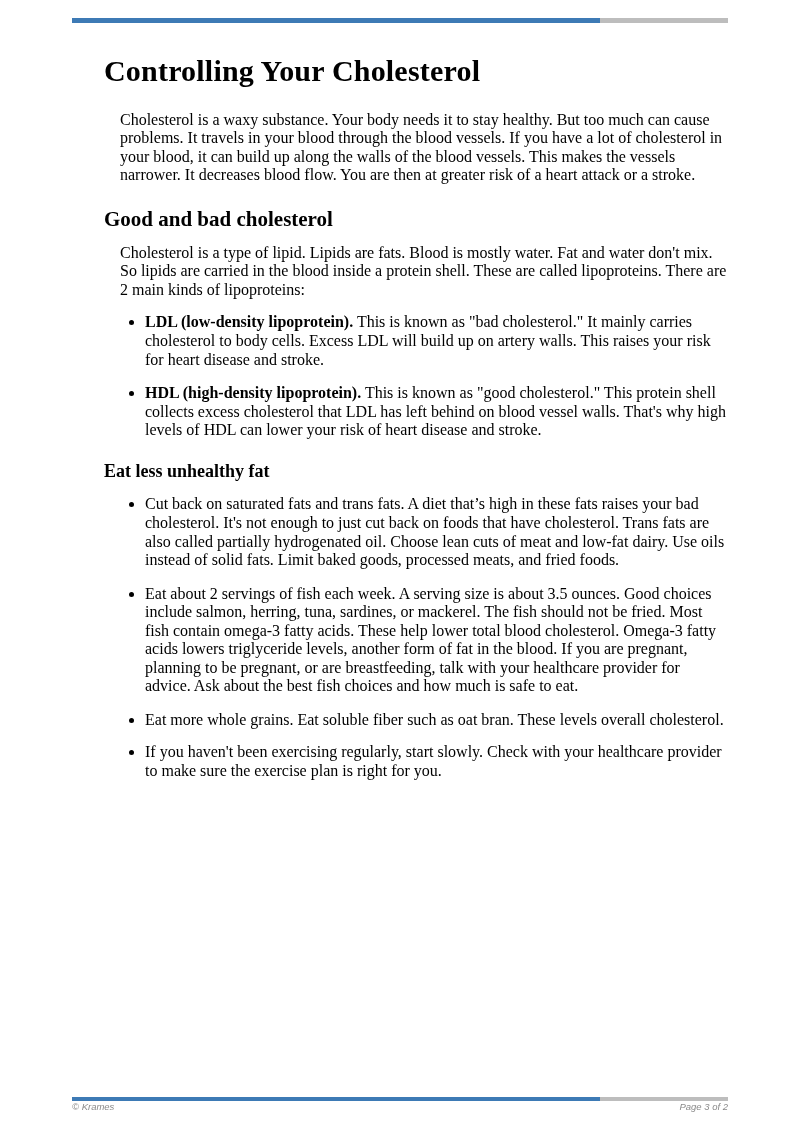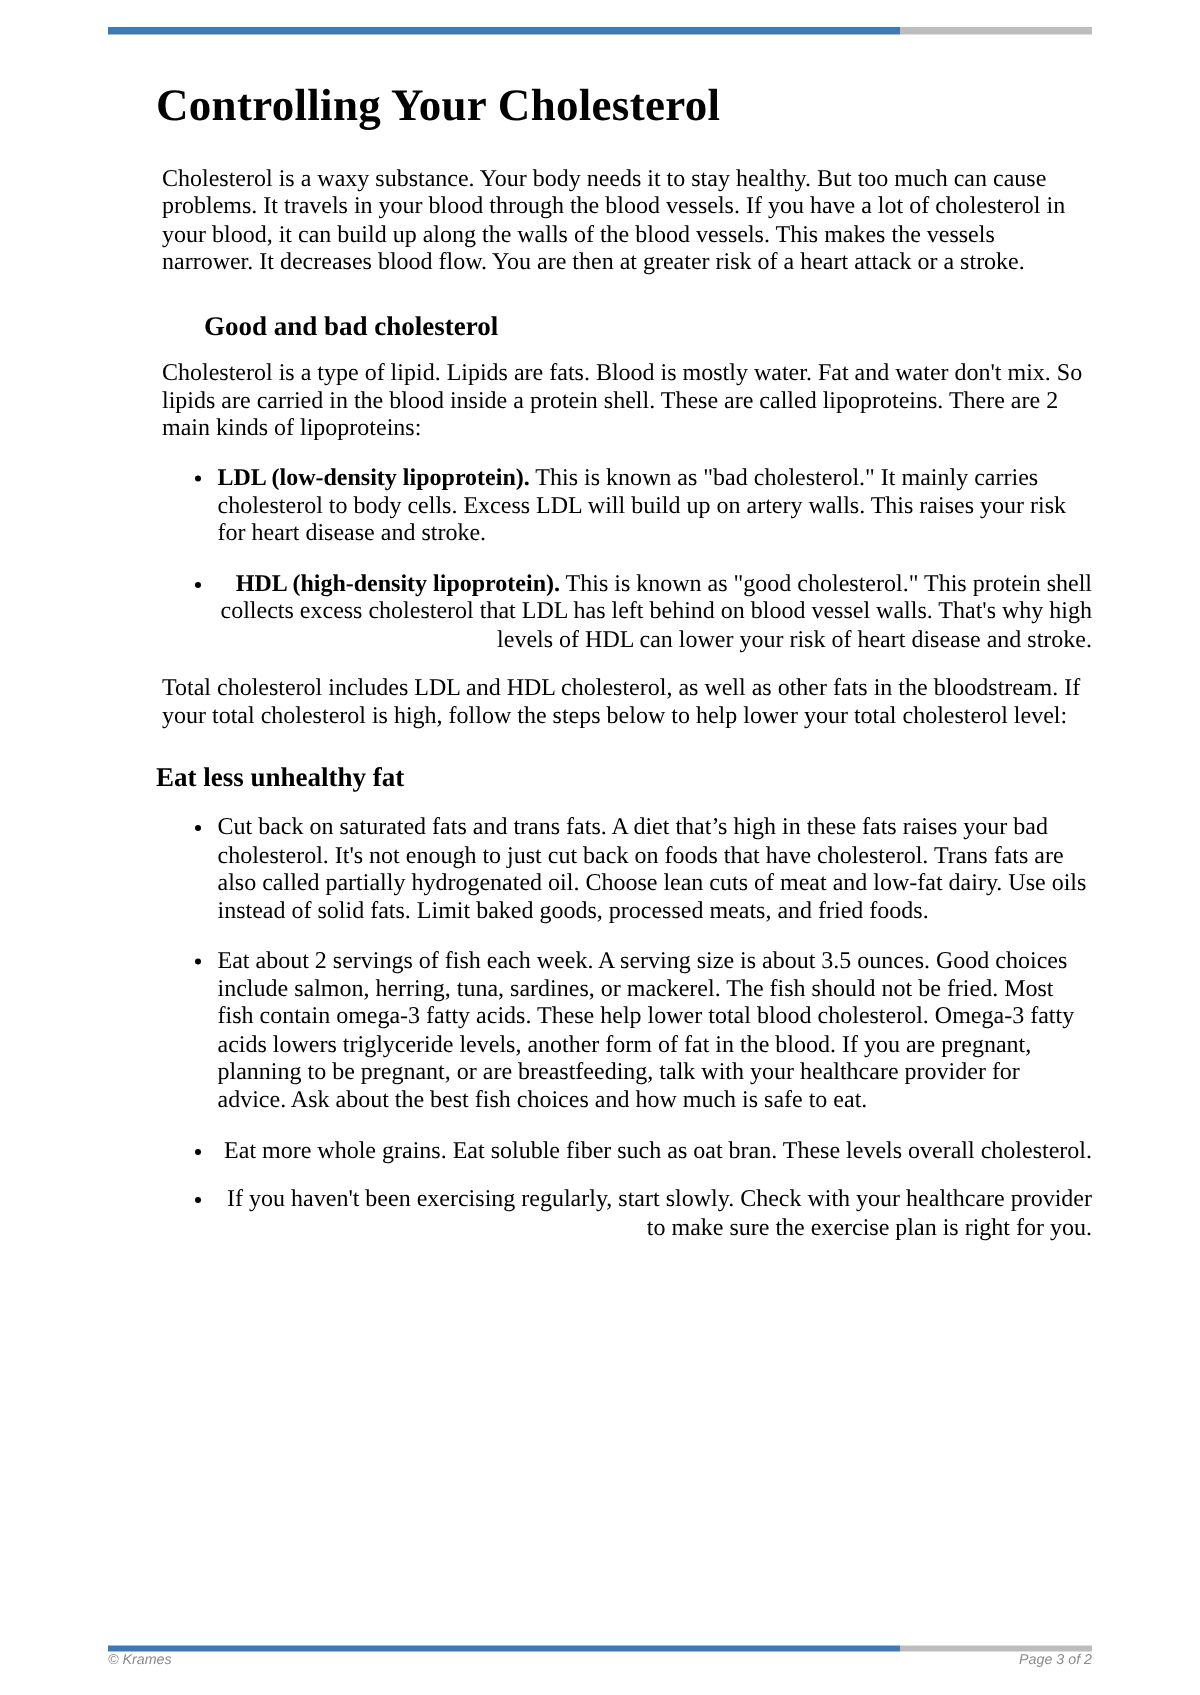--- a/index.html
+++ b/index.html
@@ -28,34 +28,34 @@
   .content{
     position:absolute;left:104px;top:23px;width:624px;
     line-height:1.16;
     font-size:16px;
   }
   h1{
     font-size:30px;font-weight:bold;letter-spacing:0.2px;
     margin-top:31px;margin-bottom:22px;line-height:1.15;
   }
   h2{
-    font-size:18px;font-weight:bold;
-    margin-top:22px;margin-bottom:13px;line-height:1.15;margin-left:32px;
+    font-size:21px;font-weight:bold;
+    margin-top:22px;margin-bottom:13px;line-height:1.15;
   }
   h3{
     font-size:18px;font-weight:bold;
     margin-top:21px;margin-bottom:10px;line-height:1.15;
   }
-  p{margin:0 0 13px 4px;}
+  p{margin:0 0 13px 16px;}
   ul{
     margin:14px 0 14px 0;
     padding-left:41px;
   }
   li{margin-bottom:15px;}
-  li:last-child{margin-bottom:0;text-align:right;}
+  li:last-child{margin-bottom:0;}
   .lead{font-weight:bold;}
   .footer-row{
     position:absolute;left:72px;top:1101px;width:656px;
     display:flex;justify-content:space-between;align-items:flex-start;
     font-family:"Liberation Sans","DejaVu Sans",sans-serif;
     font-style:italic;font-size:9.5px;color:var(--footer-text);gap:36px;
   }
 </style>
 </head>
 <body>
@@ -80,21 +80,20 @@
     <ul>
       <li>
         <span class="lead">LDL (low-density lipoprotein).</span><span> This is known as "bad cholesterol." It mainly carries cholesterol to body cells. Excess LDL will build up on artery walls. This raises your risk for heart disease and stroke.</span>
       </li>
       <li>
         <span class="lead">HDL (high-density lipoprotein).</span><span> This is known as "good cholesterol." This protein shell collects excess cholesterol that LDL has left behind on blood vessel walls. That's why high levels of HDL can lower your risk of heart disease and stroke.</span>
       </li>
     </ul>
 
 
-    <p>Total cholesterol includes LDL and HDL cholesterol, as well as other fats in the bloodstream. If your total cholesterol is high, follow the steps below to help lower your total cholesterol level:</p>
 
     <h3>Eat less unhealthy fat</h3>
 
     <ul>
       <li>Cut back on saturated fats and trans fats. A diet that’s high in these fats raises your bad cholesterol. It's not enough to just cut back on foods that have cholesterol. Trans fats are also called partially hydrogenated oil. Choose lean cuts of meat and low-fat dairy. Use oils instead of solid fats. Limit baked goods, processed meats, and fried foods.</li>
       <li>Eat about 2 servings of fish each week. A serving size is about 3.5 ounces. Good choices include salmon, herring, tuna, sardines, or mackerel. The fish should not be fried. Most fish contain omega-3 fatty acids. These help lower total blood cholesterol. Omega-3 fatty acids lowers triglyceride levels, another form of fat in the blood. If you are pregnant, planning to be pregnant, or are breastfeeding, talk with your healthcare provider for advice. Ask about the best fish choices and how much is safe to eat.</li>
       <li>Eat more whole grains. Eat soluble fiber such as oat bran. These levels overall cholesterol.</li>
     </ul>
 
 

